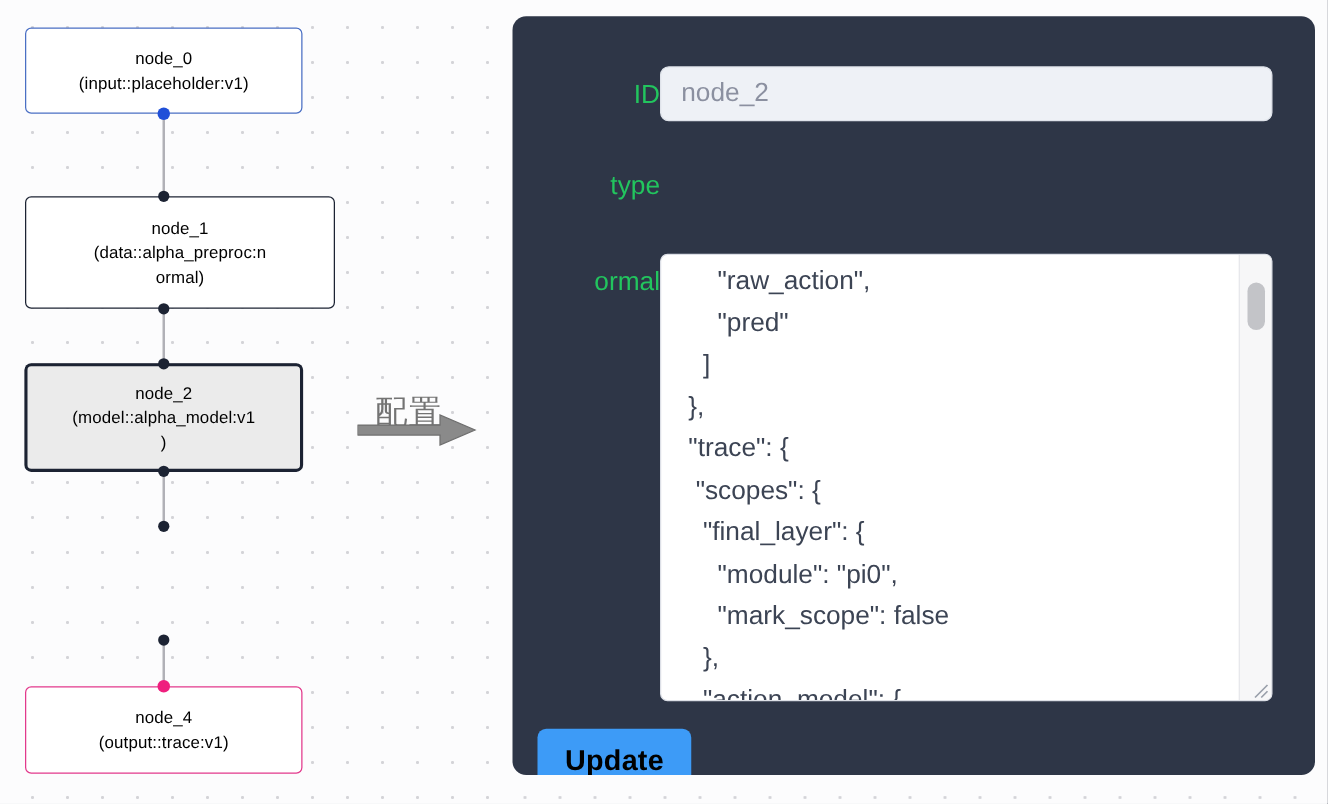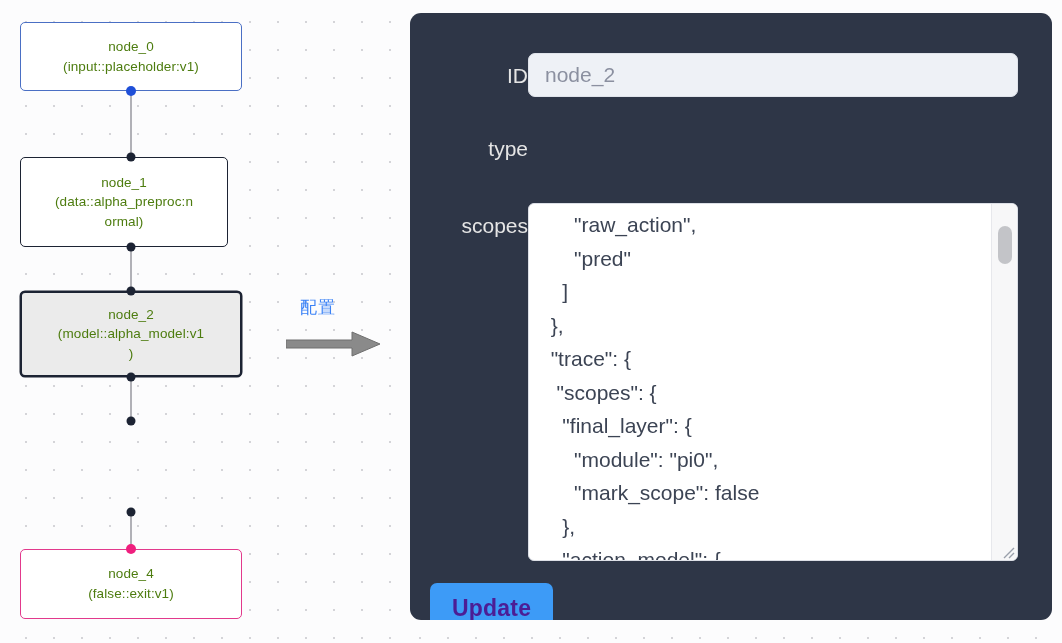--- a/index.html
+++ b/index.html
@@ -30,21 +30,21 @@
   .gnode {
     position: absolute;
     box-sizing: border-box;
     background: #ffffff;
     border: 1.6px solid #1c2333;
     border-radius: 5px;
     display: flex;
     align-items: center;
     justify-content: center;
     text-align: center;
-    color: #4d7c0f;
+    color: #000000;
     font-size: 13.5px;
     line-height: 1.45;
     letter-spacing: 0.1px;
     padding: 2px 7px;
   }
   .gnode .nlabel { display: block; width: 100%; white-space: pre-line; }
 
   .gnode.input  { border-color: #4a6fc4; border-width: 1.4px; }
   .gnode.output { border-color: #e2398c; border-width: 1.5px; }
   .gnode.selected {
@@ -74,23 +74,23 @@
 
   
   #annotation {
     position: absolute;
     left: 286px; top: 296px;
     width: 112px; height: 62px;
     z-index: 8;
   }
   #annotation .anno-text {
     position: absolute;
-    left: 14px; top: 0;
-    font-size: 17px;
-    color: #3b82f6;
+    left: 14px; top: 16px;
+    font-size: 26px;
+    color: #737373;
     letter-spacing: 1px;
     white-space: nowrap;
   }
   #annotation .anno-arrow {
     position: absolute;
     left: 0; top: 34px;
   }
 
   
   #panel-bg {
@@ -110,21 +110,21 @@
     border-radius: 11px;
     overflow: hidden;
   }
 
   .field-row {
     position: absolute;
     display: flex;
     align-items: flex-start;
   }
   .field-label {
-    color: #e5e5e5;
+    color: #22c55e;
     font-size: 21px;
     text-align: right;
     line-height: 1;
     user-select: none;
   }
   .field-input {
     box-sizing: border-box;
     background: #eef1f6;
     border: 1px solid #dfe3ea;
     border-radius: 7px;
@@ -193,21 +193,21 @@
   .ta-grip {
     position: absolute;
     right: 2px; bottom: 1px;
     width: 15px; height: 15px;
   }
 
   #update-button {
     position: absolute;
     left: 20px; top: 570px;
     background: #3d9bf7;
-    color: #4c1d95;
+    color: #000000;
     border: none;
     border-radius: 7px;
     font-family: "Liberation Sans", sans-serif;
     font-size: 23px;
     font-weight: bold;
     letter-spacing: 0.2px;
     padding: 12px 22px;
     cursor: pointer;
   }
 </style>
@@ -220,42 +220,42 @@
   <div class="edge" style="left:130px; top:247px; height:44px;"></div>
   <div class="edge" style="left:130px; top:377px; height:44px;"></div>
   <div class="edge" style="left:130px; top:512px; height:37px;"></div>
 
   <div class="gnode input" style="left:20px; top:22px; width:222px; height:69px;">
     <span class="nlabel">node_0
 (input::placeholder:v1)</span>
   </div>
   <div class="handle blue" style="left:131px; top:91px;"></div>
 
-  <div class="gnode" style="left:20px; top:157px; width:208px; height:90px;">
+  <div class="gnode" style="left:20px; top:157px; width:248px; height:90px;">
     <span class="nlabel">node_1
 (data::alpha_preproc:n
 ormal)</span>
   </div>
   <div class="handle" style="left:131px; top:157px;"></div>
   <div class="handle" style="left:131px; top:247px;"></div>
 
   <div class="gnode selected" style="left:20px; top:291px; width:222px; height:86px;">
     <span class="nlabel">node_2
 (model::alpha_model:v1
 )</span>
   </div>
   <div class="handle" style="left:131px; top:291px;"></div>
   <div class="handle" style="left:131px; top:377px;"></div>
 
   <div class="handle" style="left:131px; top:421px;"></div>
   <div class="handle" style="left:131px; top:512px;"></div>
 
   <div class="gnode output" style="left:20px; top:549px; width:222px; height:70px;">
     <span class="nlabel">node_4
-(false::exit:v1)</span>
+(output::trace:v1)</span>
   </div>
   <div class="handle pink" style="left:131px; top:549px;"></div>
 </div>
 
 <div id="annotation">
   <span class="anno-text">配置</span>
   <svg class="anno-arrow" width="96" height="28" viewBox="0 0 96 28">
     <path d="M0 10 L66 10 L66 2 L94 14 L66 26 L66 18 L0 18 Z" fill="#8a8a8a" stroke="#6f6f6f" stroke-width="1"></path>
   </svg>
 </div>
@@ -267,21 +267,21 @@
   <div class="field-row" id="row-id">
     <div class="field-label">ID</div>
     <input class="field-input" id="input-id" type="text" value="node_2" style="">
   </div>
 
   <div class="field-row" id="row-type">
     <div class="field-label">type</div>
   </div>
 
   <div class="field-row" id="row-config">
-    <div class="field-label">scopes</div>
+    <div class="field-label">ormal</div>
     <div class="ta-wrap">
       <div class="ta-text">      "raw_action",
       "pred"
     ]
   },
   "trace": {
    "scopes": {
     "final_layer": {
       "module": "pi0",
       "mark_scope": false

